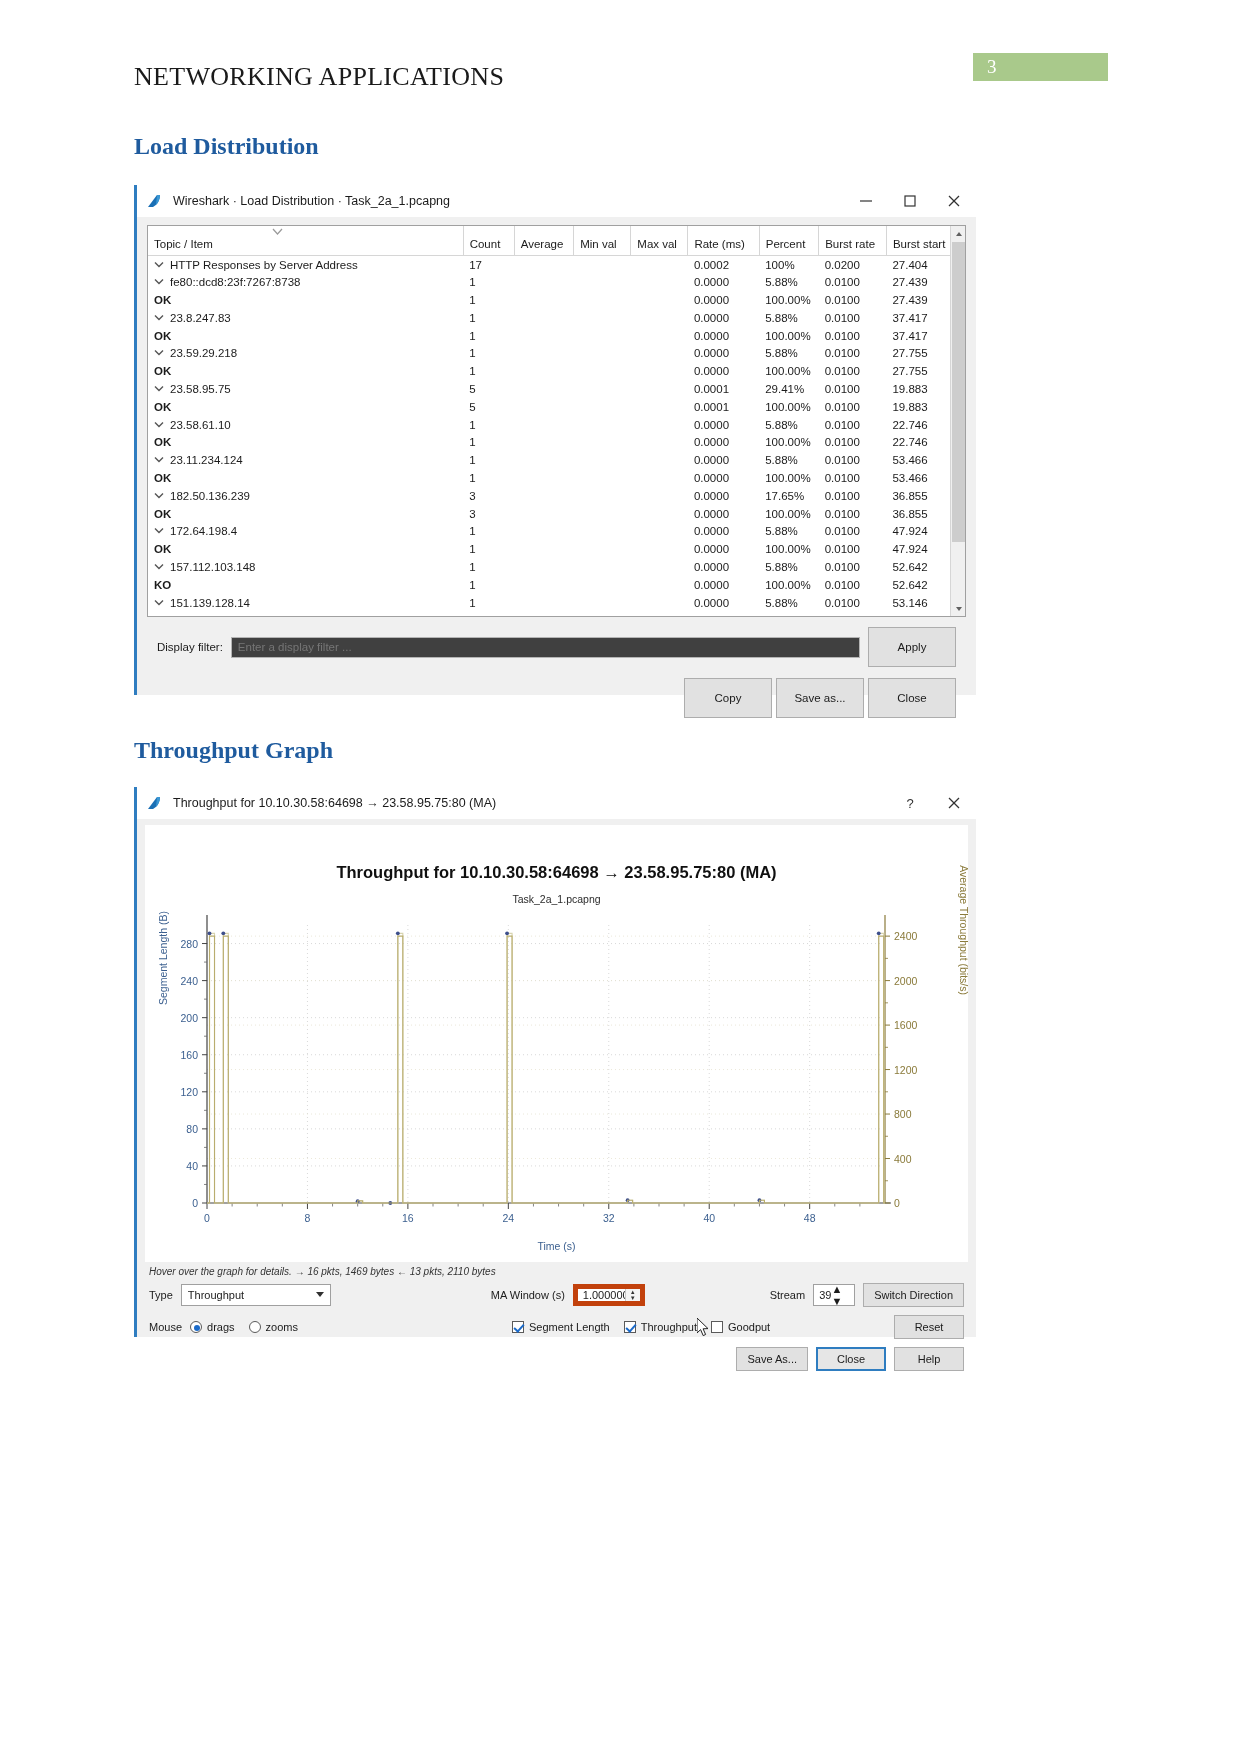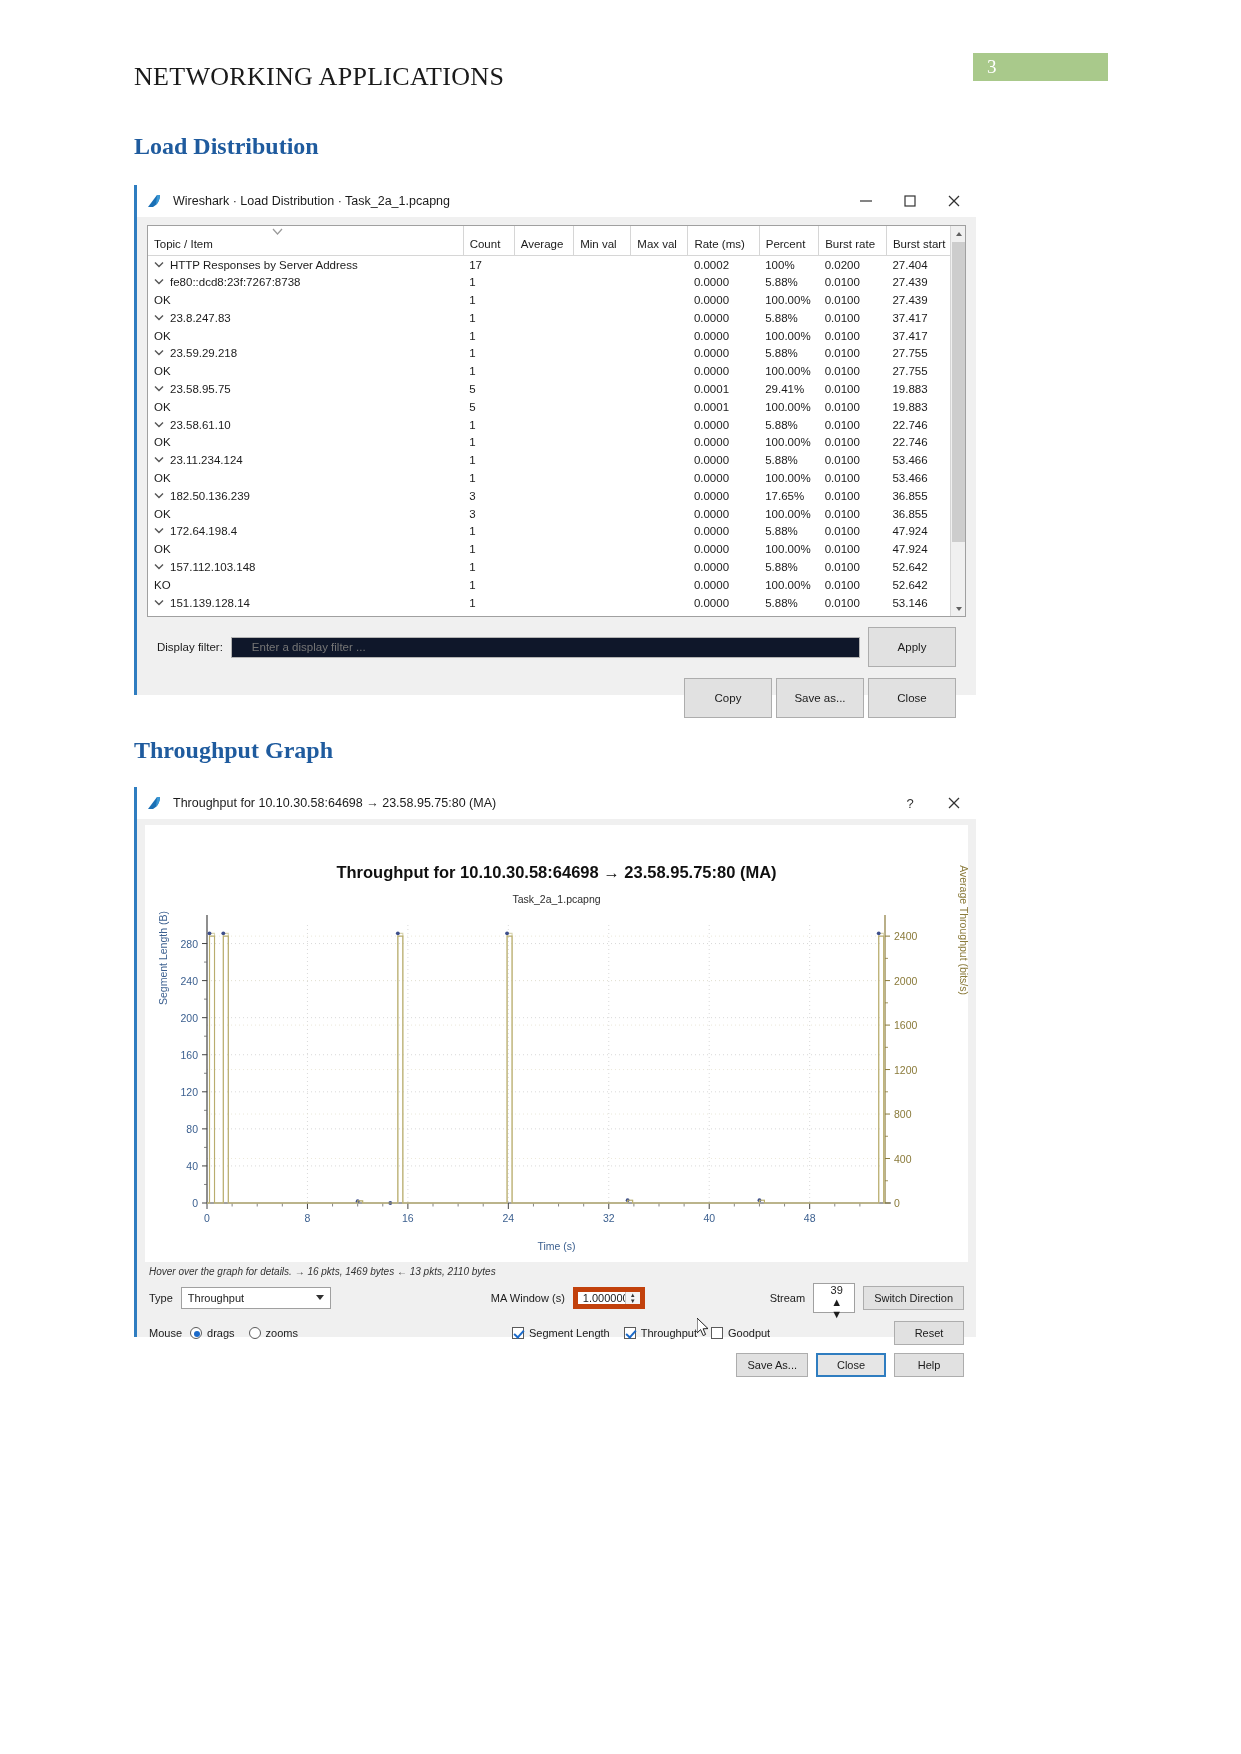--- a/index.html
+++ b/index.html
@@ -116,21 +116,21 @@
   .col-avg    { width:50px; }
   .col-min    { width:48px; }
   .col-max    { width:48px; }
   .col-rate   { width:60px; }
   .col-pct    { width:50px; }
   .col-burstr { width:57px; }
   .col-bursts { width:66px; }
 
   .tree-ind-0 { padding-left:6px; }
   .tree-ind-1 { padding-left:22px; }
-  .tree-ind-2 { padding-left:58px; }
+  .tree-ind-2 { padding-left:58px;font-weight:bold; }
   .chev {
     display:inline-block; width:12px; margin-right:4px;
     color:#555; font-size:9px; line-height:1;
     transform:translateY(-1px);
   }
   .chev svg { display:block; }
   .no-chev { display:inline-block; width:0px; }
 
   .ld-scrollbar {
     position:absolute; right:0; top:0; width:15px; height:100%;
@@ -152,23 +152,23 @@
 
   
   .ld-filter-row {
     display:flex; align-items:center;
     padding:10px 10px 0 10px;
     gap:8px;
   }
   .ld-filter-label { font-size:11.5px; color:#1b1b1b; white-space:nowrap; }
   .ld-filter-input {
     flex:1 1 auto; height:21px;
-    background:#0f172a; border:1px solid #b4b4b4;
+    background:#404040; border:1px solid #b4b4b4;
     font-size:11.5px; color:#8a8a8a;
-    padding:2px 20px;
+    padding:2px 6px;
     font-family:"Liberation Sans", sans-serif;
   }
   .ws-button {
     min-width:88px; height:40px;
     background:#e1e1e1; border:1px solid #adadad;
     font-size:11.5px; color:#1b1b1b;
     font-family:"Liberation Sans", sans-serif;
     display:inline-flex; align-items:center; justify-content:center;
     padding:0 8px;
   }
@@ -246,25 +246,24 @@
   .tp-spin .spin-btns {
     position:absolute; right:0; top:0; width:15px; height:100%;
     border-left:1px solid #c9c9c9;
     display:flex; flex-direction:column;
   }
   .tp-spin .spin-btns div {
     flex:1; display:flex; align-items:center; justify-content:center;
     font-size:6px; color:#333; background:#f4f4f4;
   }
   .tp-stream {
-    width:42px; height:30px; background:#ffffff;
+    width:42px; height:22px; background:#ffffff;
     border:1px solid #a0a0a0; font-size:11px; color:#1b1b1b;
     display:flex; align-items:center; padding-left:5px; position:relative;
     font-family:"Liberation Sans", sans-serif;
-    flex-direction:column;
   }
   .radio, .checkbox {
     display:inline-flex; align-items:center; margin-right:14px; font-size:11px;
     white-space:nowrap;
   }
   .radio .dot {
     width:12px; height:12px; border-radius:50%;
     border:1px solid #5a5a5a; background:#fff;
     margin-right:5px; position:relative; flex:0 0 auto;
   }

